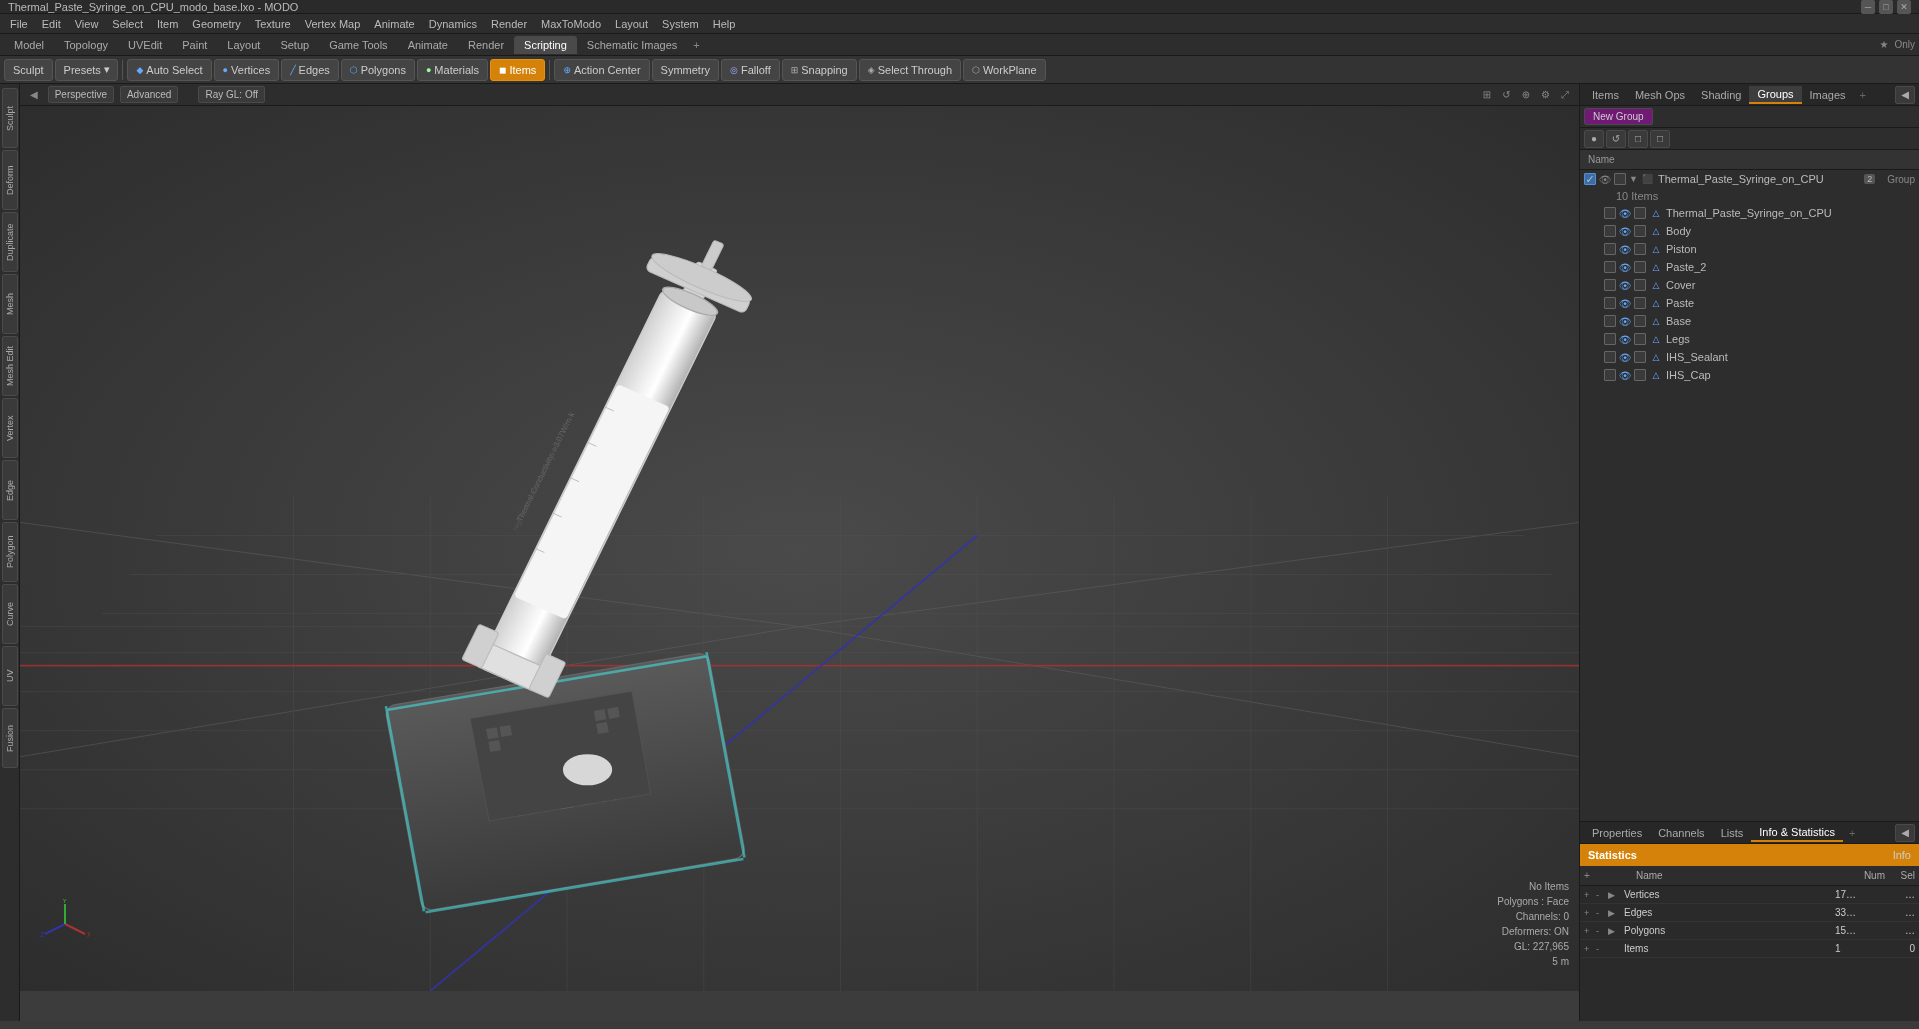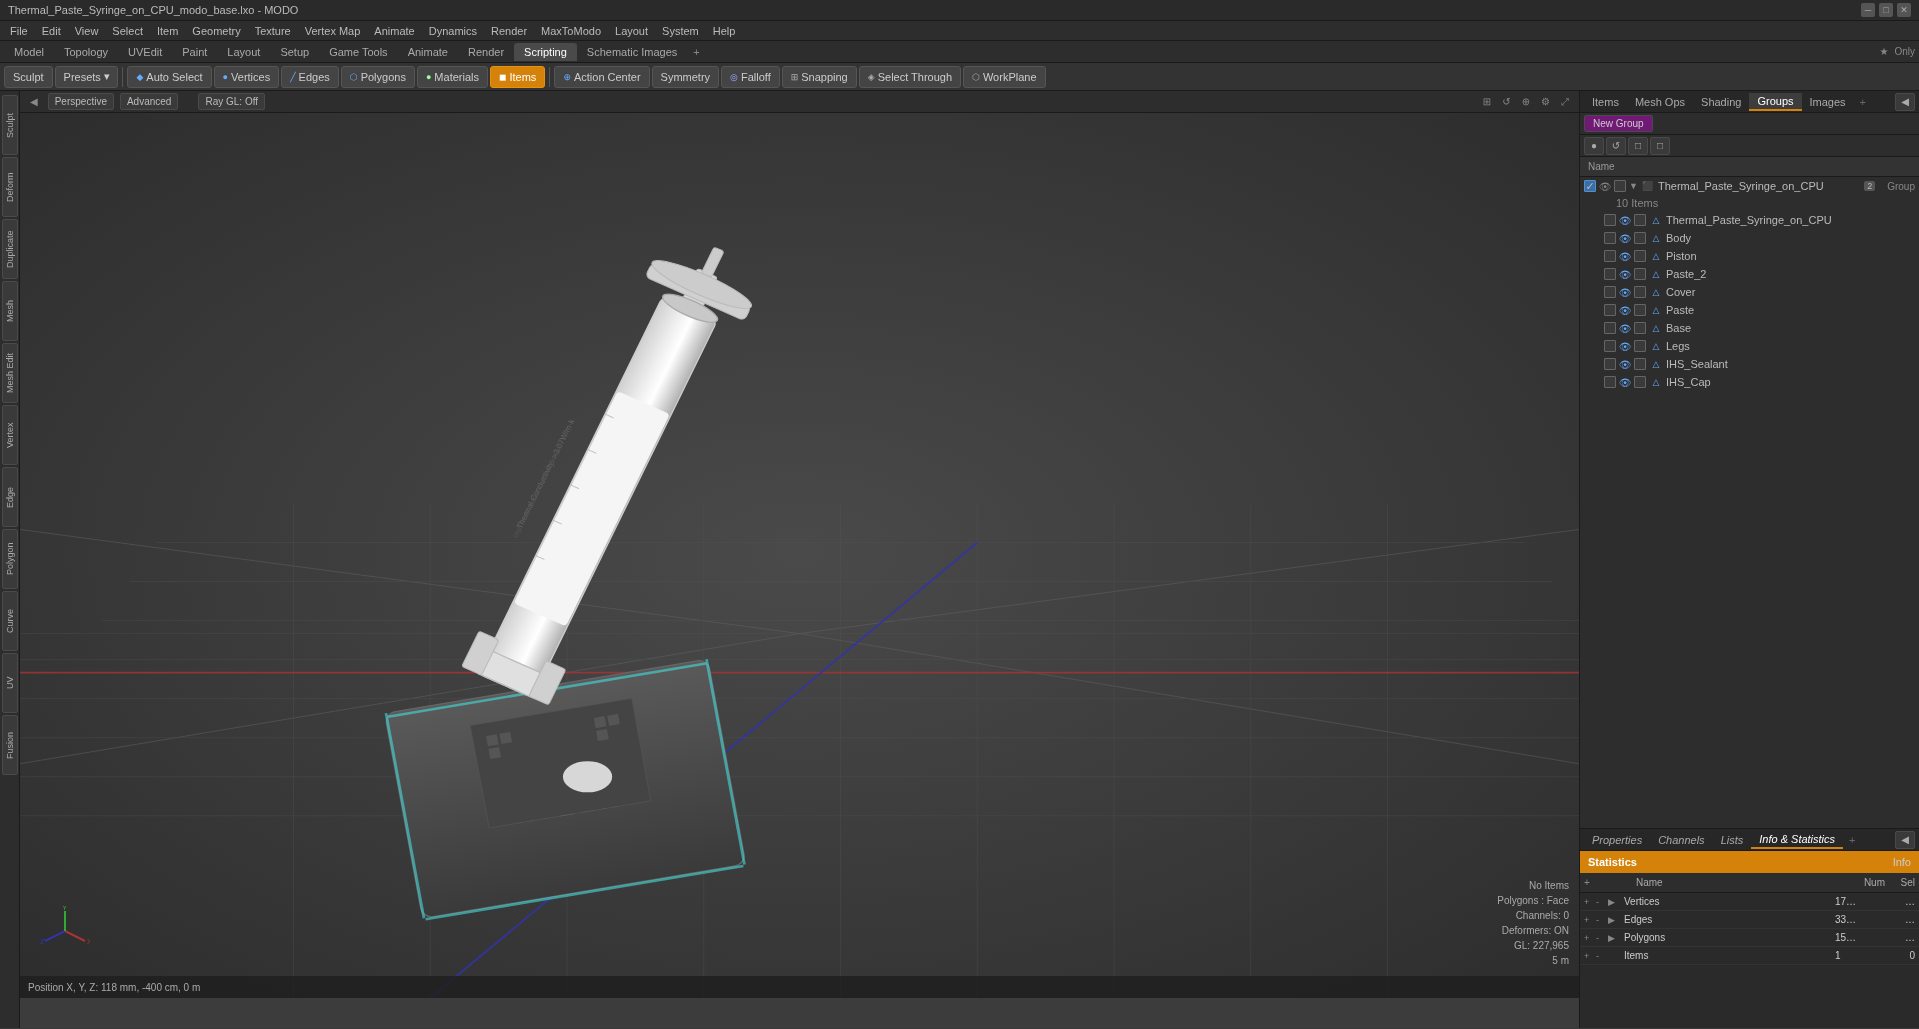--- a/index.html
+++ b/index.html
@@ -1,21 +1,21 @@
 <!DOCTYPE html>
 <html><head>
   <meta charset="utf-8">
   <style>
     * { box-sizing: border-box; margin: 0; padding: 0; }
     body { background: #3a3a3a; color: #ccc; font-family: 'Segoe UI', Arial, sans-serif; font-size: 11px; width: 1919px; height: 1029px; overflow: hidden; }
 
     
     #title-bar {
       background: #2a2a2a;
-      height: 21px;
+      height: 14px;
       display: flex;
       align-items: center;
       padding: 0 8px;
       border-bottom: 1px solid #1a1a1a;
       justify-content: space-between;
       gap: 40px;
     }
     #title-bar .title { color: #bbb; font-size: 11px; }
     #title-bar .win-controls { display: flex; gap: 4px; }
     #title-bar .win-btn { width: 14px; height: 14px; border-radius: 2px; background: #555; border: none; cursor: pointer; color: #aaa; font-size: 9px; display: flex; align-items: center; justify-content: center; }
@@ -150,21 +150,21 @@
       display: flex;
       align-items: center;
       padding: 0 8px;
       font-size: 10px;
       color: #aaa;
     }
 
     
     .viewport-info {
       position: absolute;
-      bottom: 30px;
+      bottom: 22px;
       right: 10px;
       text-align: right;
       font-size: 10px;
       color: #aaa;
       line-height: 1.5;
       margin-top: 29px;
     }
 
     
     #right-panel {
@@ -256,21 +256,21 @@
       flex-direction: column;
     }
     #bottom-tabs {
       background: #272727;
       height: 22px;
       display: flex;
       align-items: center;
       border-bottom: 1px solid #1a1a1a;
       padding: 0 4px;
     }
-    .bottom-tab { padding: 2px 8px; color: #aaa; cursor: pointer; font-size: 11px; font-style: italic; }
+    .bottom-tab { padding: 2px 8px; color: #aaa; cursor: pointer; font-size: 11px; }
     .bottom-tab.active { color: #fff; border-bottom: 2px solid #d4820a; }
     .bottom-tab-add { padding: 2px 6px; color: #666; cursor: pointer; }
 
     #stats-area {
       flex: 1;
       overflow-y: auto;
       background: #2a2a2a;
     }
 
     
@@ -590,23 +590,20 @@
         <svg width="50" height="50">
           <line x1="25" y1="25" x2="45" y2="35" stroke="#a33" stroke-width="2"></line>
           <line x1="25" y1="25" x2="5" y2="35" stroke="#33a" stroke-width="2"></line>
           <line x1="25" y1="25" x2="25" y2="5" stroke="#3a3" stroke-width="2"></line>
           <text x="47" y="38" font-size="8" fill="#a33">X</text>
           <text x="0" y="38" font-size="8" fill="#33a">Z</text>
           <text x="22" y="4" font-size="8" fill="#3a3">Y</text>
         </svg>
       </div>
 
-      <div id="viewport-footer">
-        <span>Position X, Y, Z:  118 mm, -400 cm, 0 m</span>
-      </div>
     </div>
   </div>
 
   <div id="right-panel">
 
     <div id="right-top-tabs">
       <span class="right-tab">Items</span>
       <span class="right-tab">Mesh Ops</span>
       <span class="right-tab">Shading</span>
       <span class="right-tab active">Groups</span>

